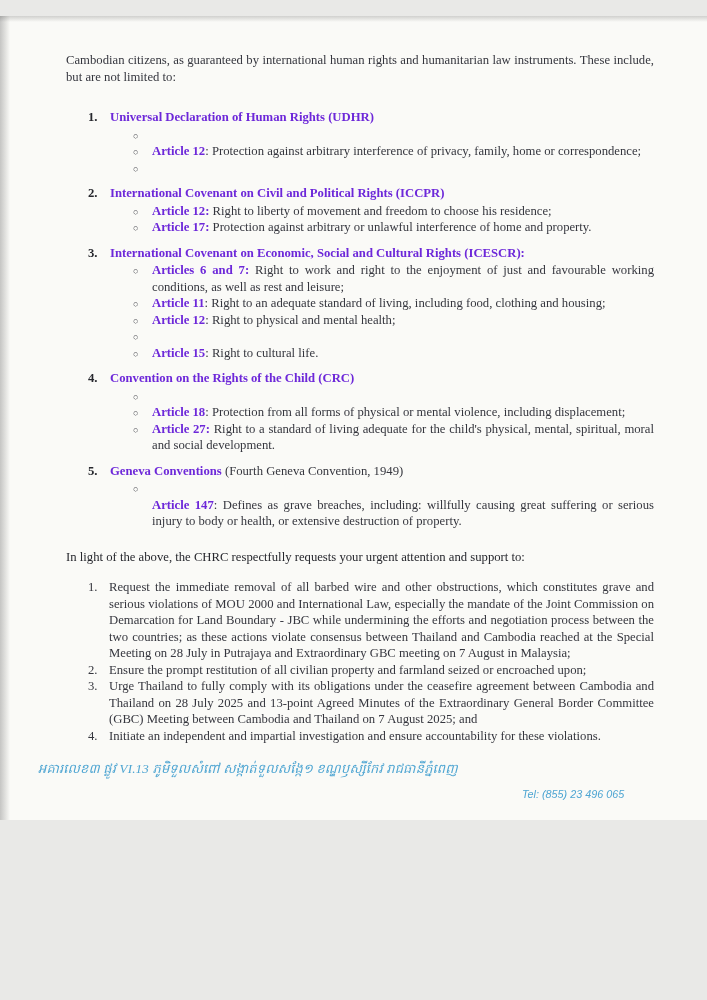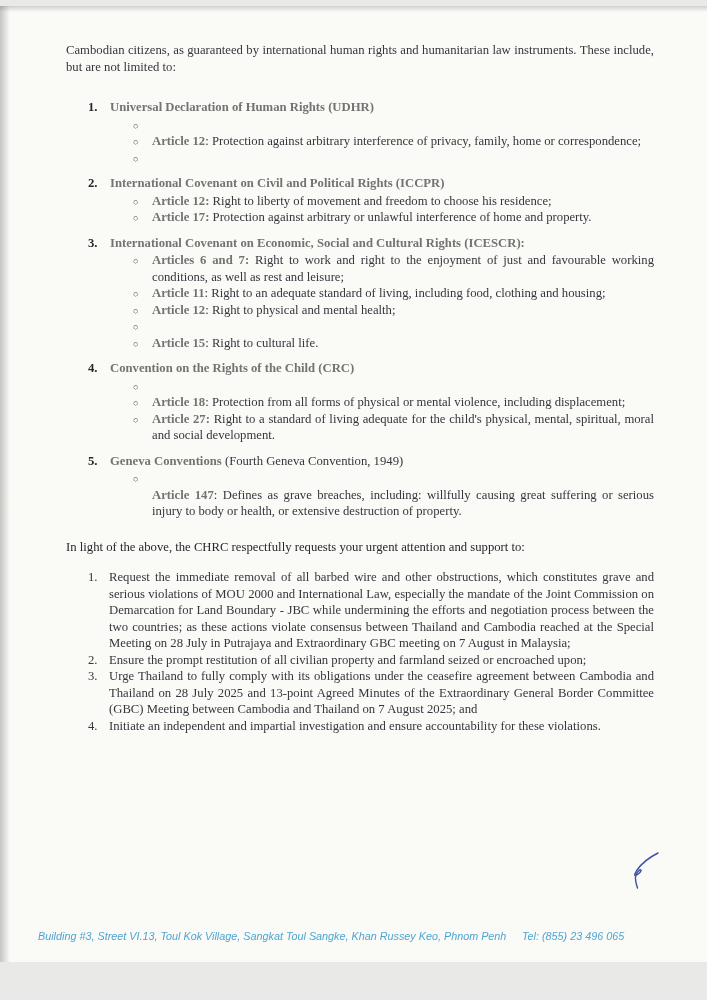--- a/index.html
+++ b/index.html
@@ -1,40 +1,40 @@
 <!DOCTYPE html>
 <html><head>
 <meta charset="utf-8">
 <style>
   html,body{margin:0;padding:0;background:#e9e9e7;}
   .page{
     position:relative;
-    width:707px;height:956px;
-    margin:6px auto;
+    width:707px;height:804px;
+    margin:16px auto;
     background:#fafaf7;
     font-family:"Liberation Serif","DejaVu Serif",serif;
     color:#35363e;
     overflow:hidden;
   }
   .page::before{ 
     content:"";position:absolute;left:0;top:0;bottom:0;width:10px;
     background:linear-gradient(to right,rgba(60,60,60,.28),rgba(60,60,60,0));
     pointer-events:none;
   }
   .page::after{ 
     content:"";position:absolute;left:0;top:0;right:0;height:6px;
     background:linear-gradient(to bottom,rgba(60,60,60,.22),rgba(60,60,60,0));
     pointer-events:none;
   }
   .content{
     position:absolute;left:66px;top:36px;width:588px;
     font-size:12.7px;line-height:16.5px;
   }
   .intro{text-align:justify;margin:0 0 24px 0;}
-  b,.bold{font-weight:bold;color:#737373;}
+  b,.bold{font-weight:bold;color:#6d28d9;}
   
   .inst{margin:0 0 9px 0;}
   .inst-head{display:flex;padding-left:22px;}
   .inst-num{width:22px;flex:none;font-weight:bold;color:#26272d;}
   .inst-title{flex:1;}
   .bullets{margin-top:1px;}
   .bullet{display:flex;padding-left:67px;}
   .bullet .marker{width:19px;flex:none;font-size:9px;line-height:16.5px;color:#45464e;transform:translateY(1px);}
   .bullet .btext{flex:1;text-align:justify;}
   
@@ -175,16 +175,16 @@
           <span class="req-text">Initiate an independent and impartial investigation and ensure accountability for these violations.</span>
         </div>
       </div>
   </div>
 
   <svg class="ink" viewBox="0 0 48 48">
     <path d="M40,4 C32,8 24,14 19,21 C17.5,23.5 16,26 17,26.5 C19,27 24,22 23,21 C21.5,20 18,24 17.5,28 C17.2,31.5 18.5,36 19.5,39" fill="none" stroke="#3f51a8" stroke-width="1.4" stroke-linecap="round"></path>
   </svg>
 
   <div class="footer" style="color: rgb(78, 165, 210);">
-    <div class="footer-en">Building #3, Street VI.13, Toul Kok Village, Sangkat Toul Sangke, Khan Russey Keo, Phnom Penh</div>
+    <div class="footer-khmer">អគារលេខ៣ ផ្លូវ VI.13 ភូមិទួលសំពៅ សង្កាត់ទួលសង្កែ១ ខណ្ឌឫស្សីកែវ រាជធានីភ្នំពេញ</div>
     <div class="footer-tel">Tel: (855) 23 496 065</div>
   </div>
 </div>
 
 </body></html>

